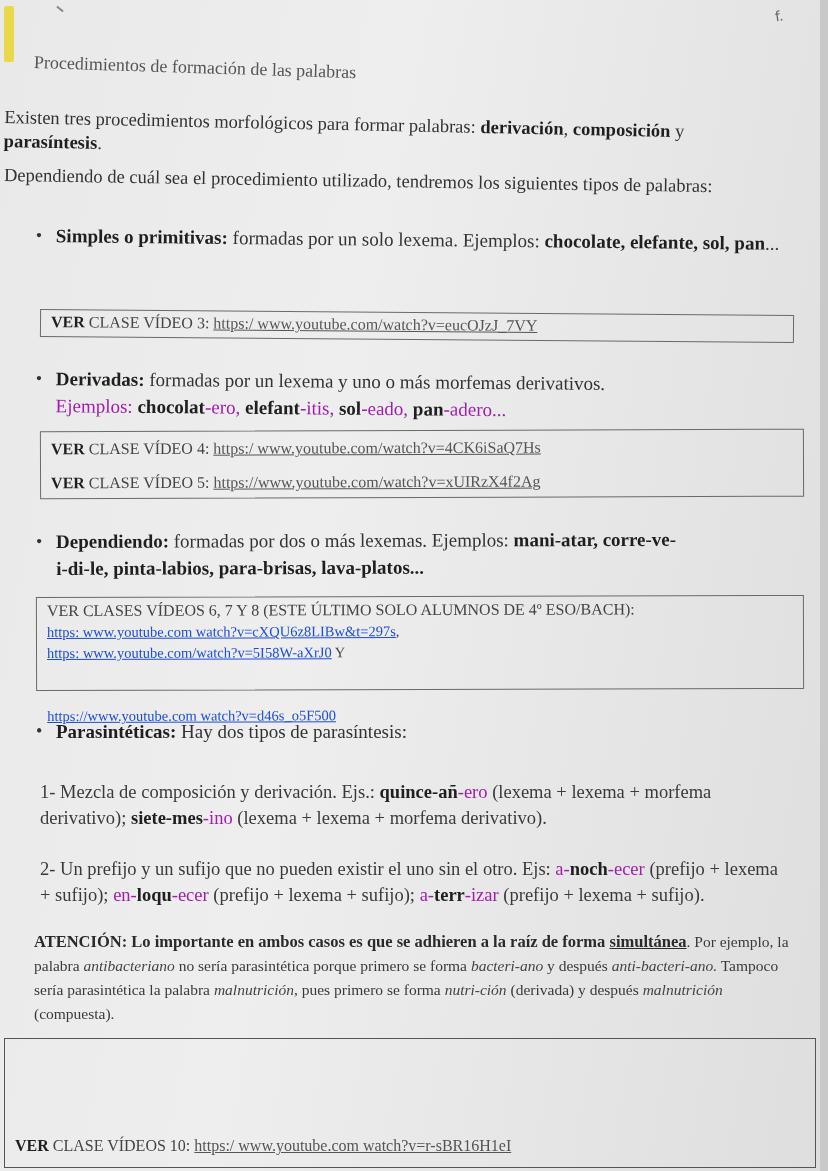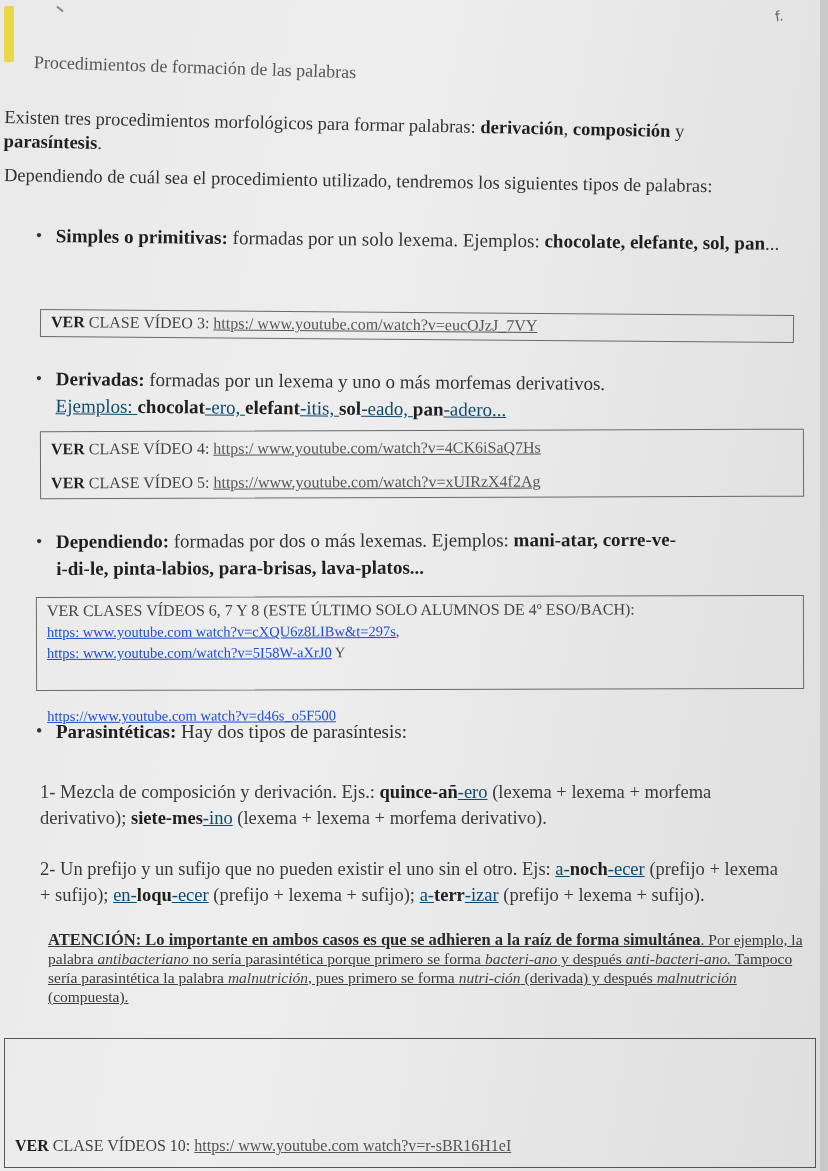--- a/index.html
+++ b/index.html
@@ -43,23 +43,23 @@
   .bullet-row { position: absolute; left: 36px; font-size: 19px; line-height: 27px; color: #333; }
   .bullet-dot { position: absolute; left: 0; top: 0; font-size: 18px; }
   .bullet-text { position: absolute; left: 20px; top: 0; width: 740px; }
   .box {
     position: absolute; border: 1.5px solid #6a6a6a; background: transparent;
     font-size: 16px; color: #444;
   }
   .box .line { position: absolute; left: 10px; white-space: nowrap; }
   .link { text-decoration: underline; color: #555; }
   .link-faint { text-decoration: underline; color: #1d4ed8; }
-  .mute { color: #0c4a6e; text-decoration: underline; }
+  .mute { color: #a21caf; }
   .sub { position: absolute; left: 40px; font-size: 18.5px; line-height: 26px; color: #3a3a3a; width: 750px; }
-  .attn { position: absolute; left: 48px; top: 930px; width: 770px; font-size: 15.5px; line-height: 19px; color: #3a3a3a; text-decoration: underline; }
+  .attn { position: absolute; left: 34px; top: 930px; width: 770px; font-size: 15.5px; line-height: 24px; color: #3a3a3a; }
   .attn .hd { font-size: 16.5px; font-weight: bold; color: #2a2a2a; }
   .u { text-decoration: underline; }
   i { color: #444; }
 </style>
 </head>
 <body>
 
 <div class="page"></div>
 <div class="edge"></div>
 <div class="yellow-tab"></div>

